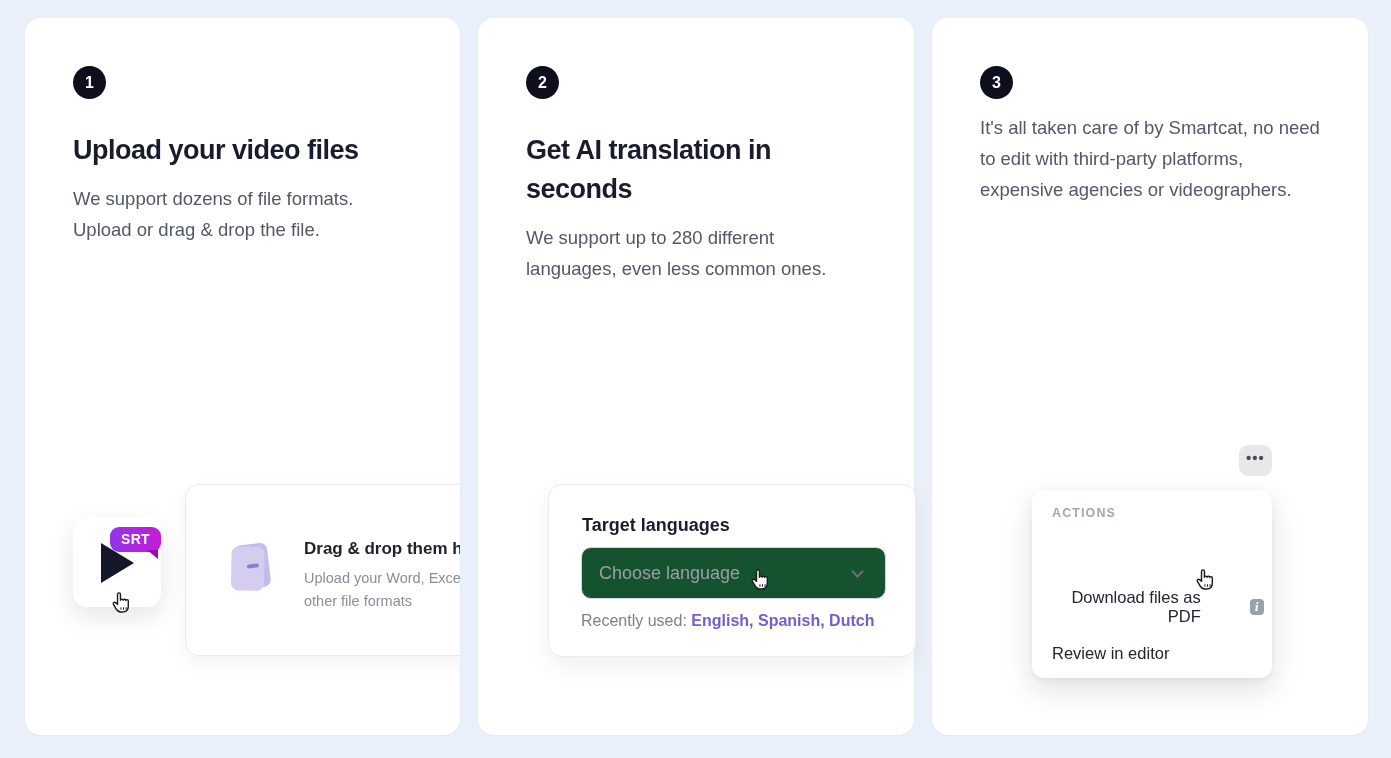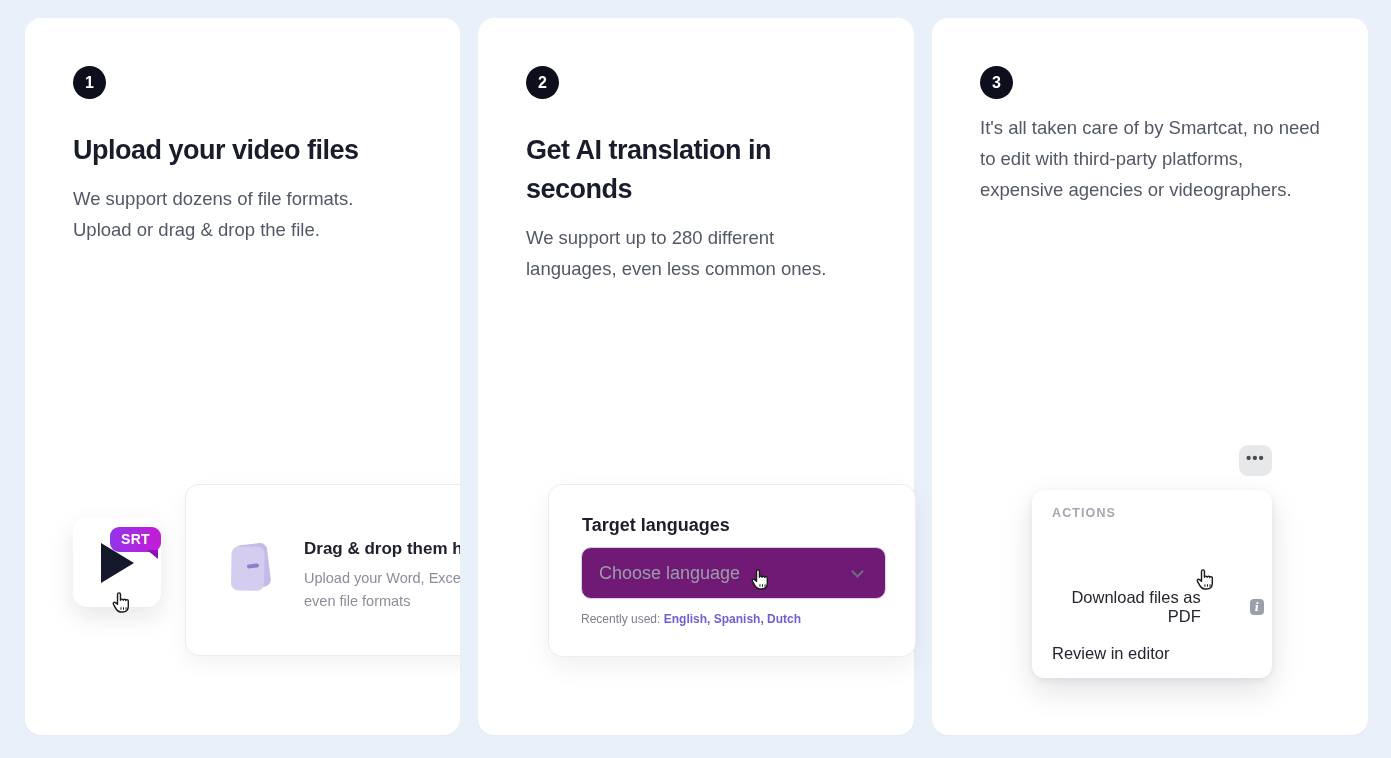--- a/index.html
+++ b/index.html
@@ -106,34 +106,34 @@
   }
   .picker-label {
     position: absolute; left: 33px; top: 30px;
     font-size: 18px; font-weight: 700; color: #1c1e2b;
   }
   .language-select {
     position: absolute; left: 32px; top: 62px;
     width: 305px; height: 52px;
     border: 1px solid #d7d3e6; border-radius: 10px;
     display: flex; align-items: center;
-    cursor: pointer; background: #701a75;
+    cursor: pointer; background: #14532d;
   }
   .select-placeholder {
     margin-left: 17px; font-size: 18px; color: #9a9eab;
   }
   .chevron-down {
     position: absolute; right: 23px; top: 19px;
     width: 9px; height: 9px;
     border-right: 2px solid #6b6f7b; border-bottom: 2px solid #6b6f7b;
     transform: rotate(45deg);
   }
   .recent-row {
     position: absolute; left: 32px; top: 127px;
-    font-size: 12px; color: #7c808c;
+    font-size: 16px; color: #7c808c;
   }
   .recent-langs { color: #6f5fd1; font-weight: 700; }
 
   
   .more-button {
     position: absolute; left: 307px; top: 427px;
     width: 33px; height: 31px;
     background: #e7e8ea; border-radius: 9px;
     display: flex; align-items: center; justify-content: center;
     cursor: pointer;
@@ -192,21 +192,21 @@
     <div class="play-card">
       <span class="play-triangle"></span>
       <span class="srt-badge">SRT</span>
     </div>
 
     <div class="drop-card">
       <span class="doc-icon"></span>
       <div class="drop-title">Drag &amp; drop them here</div>
       <div class="drop-sub">
         <div>Upload your Word, Excel,</div>
-        <div>even file formats</div>
+        <div>other file formats</div>
       </div>
     </div>
   </section>
 
   <section class="column col-2">
     <div class="col-inner">
       <div class="step-badge">2</div>
       <h2 class="step-title">Get AI translation in seconds</h2>
       <p class="step-desc">We support up to 280 different languages, even less common ones.</p>
     </div>

